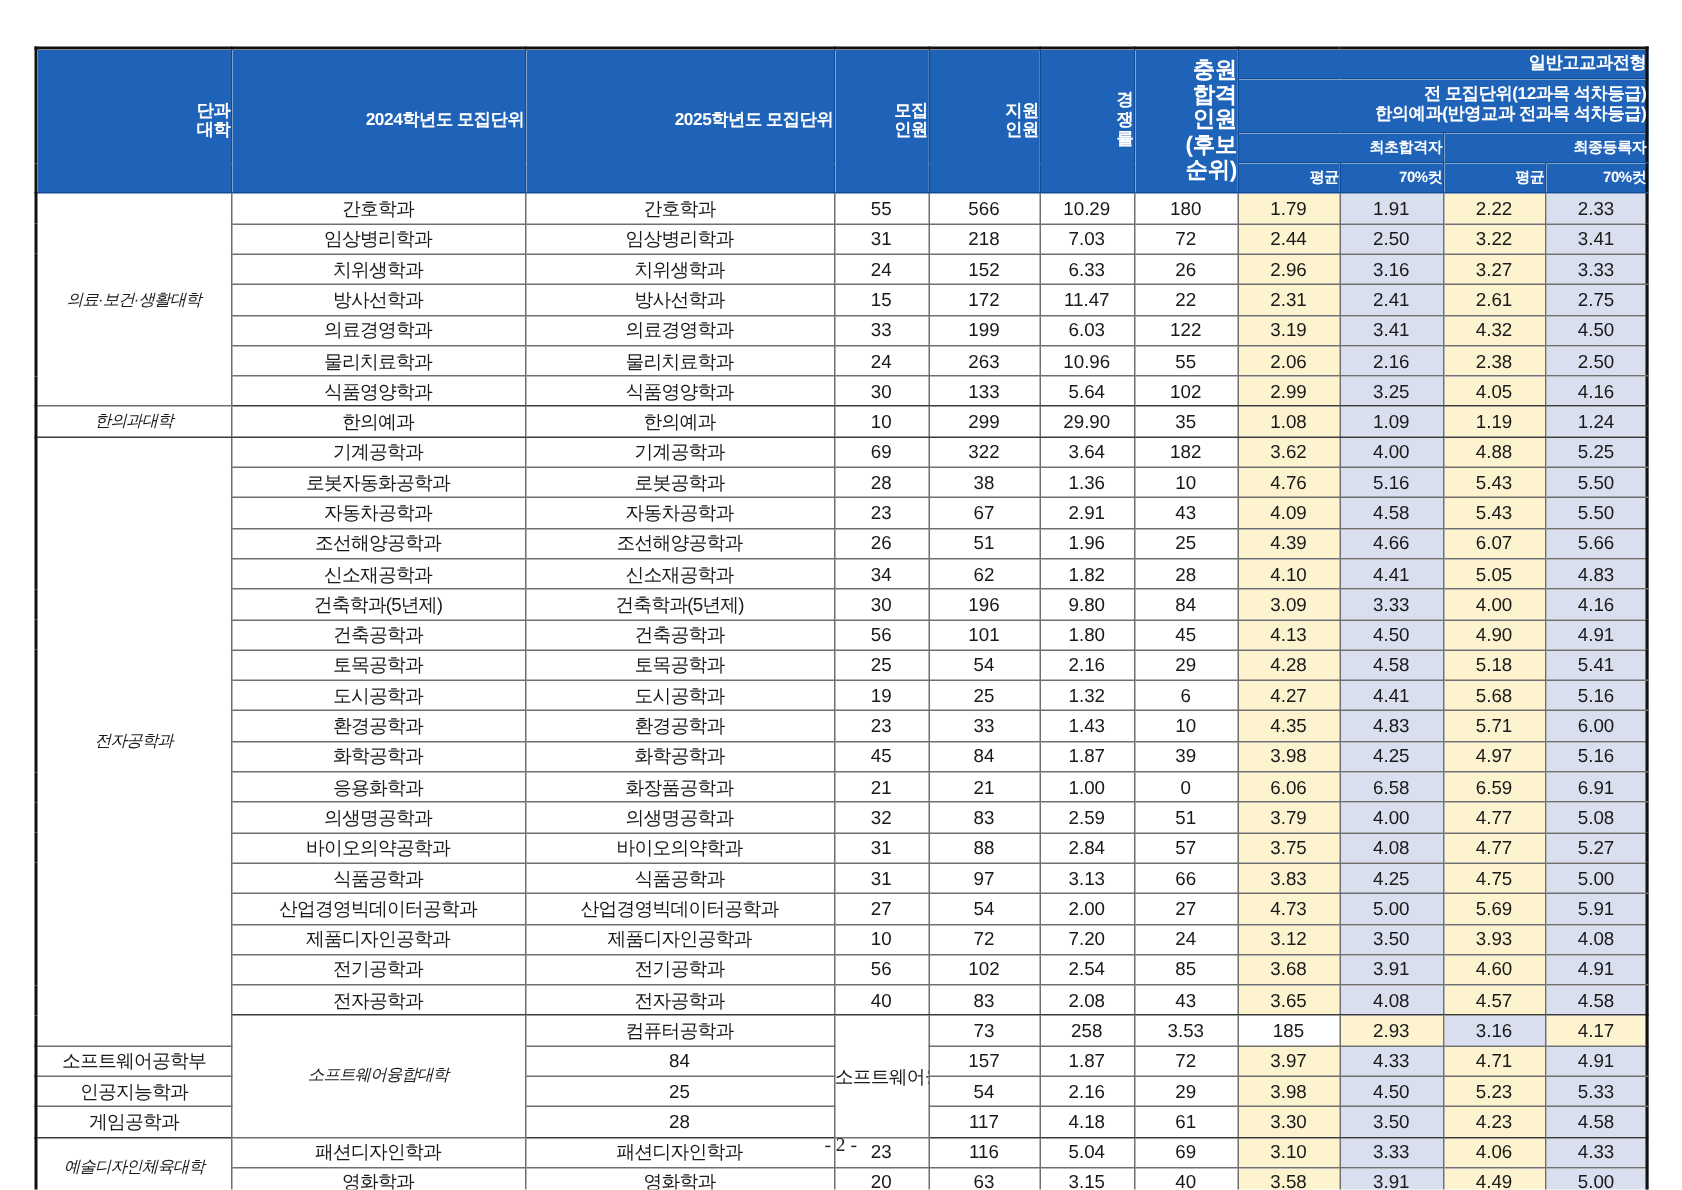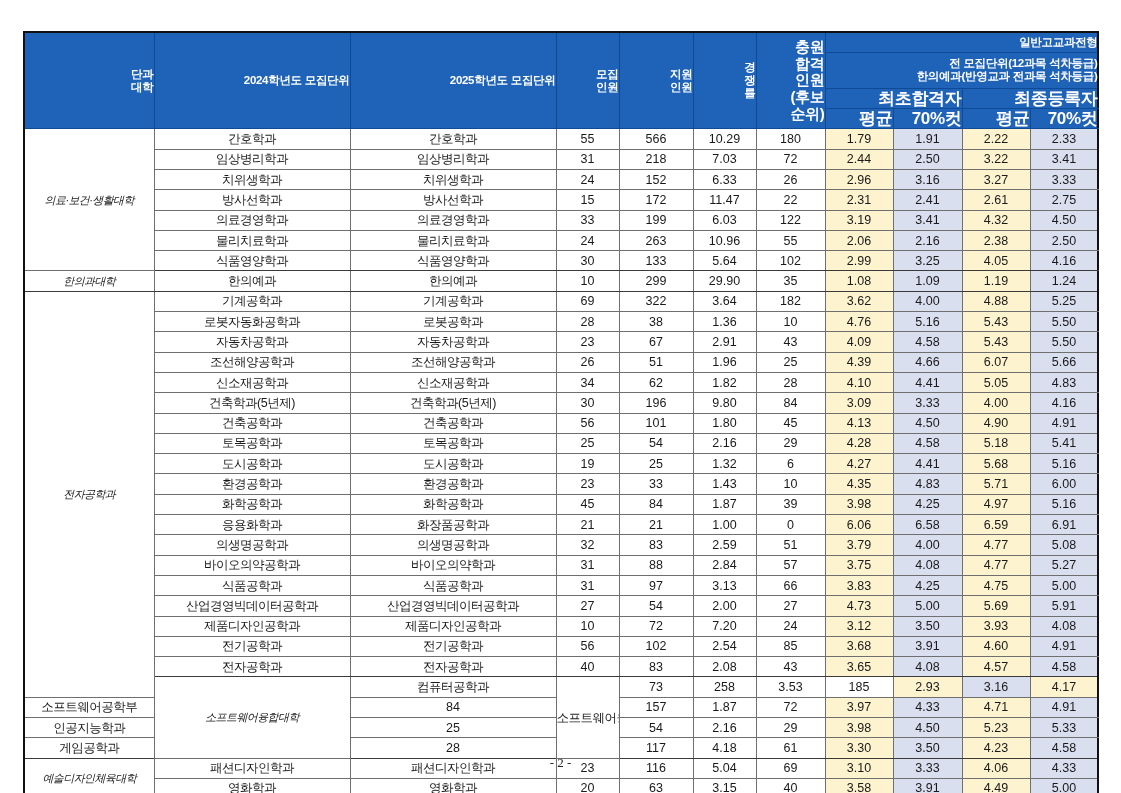--- a/index.html
+++ b/index.html
@@ -68,21 +68,21 @@
   .hdr-vert {
     line-height: 1.05;
   }
   .hdr-small {
     font-size: 15px;
   }
   .hdr-group {
     font-size: 11.5px;
   }
   .hdr-sub {
-    font-size: 17px;
+    font-size: 10px;
   }
 
   
   table.results {
     border: 2px solid #111111;
   }
   thead tr:first-child th {
     border-top: 2px solid #111111;
   }
   thead tr:last-child th {

